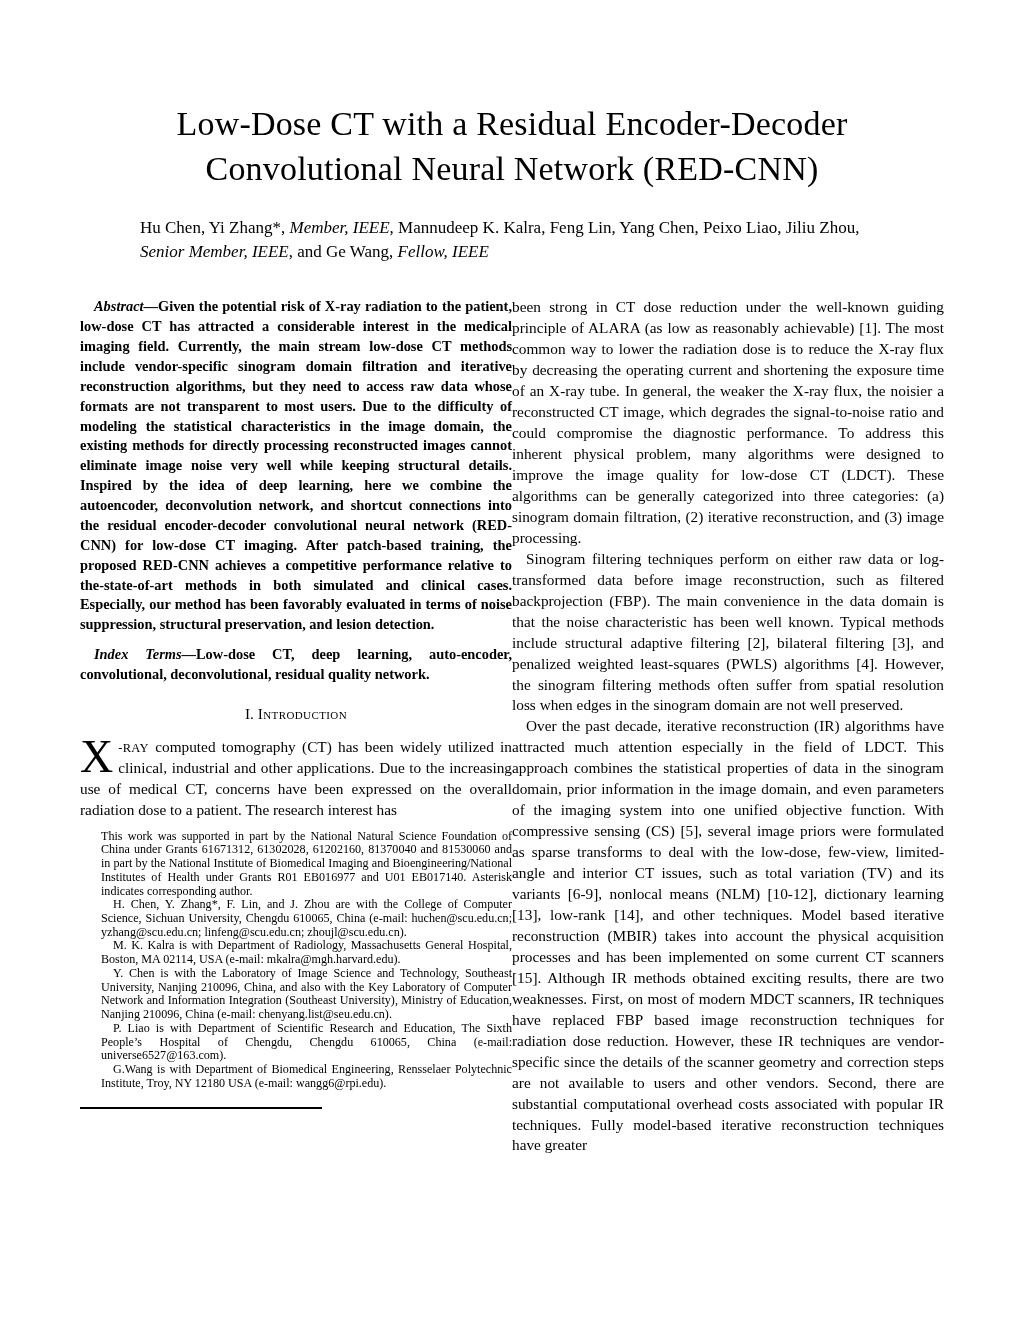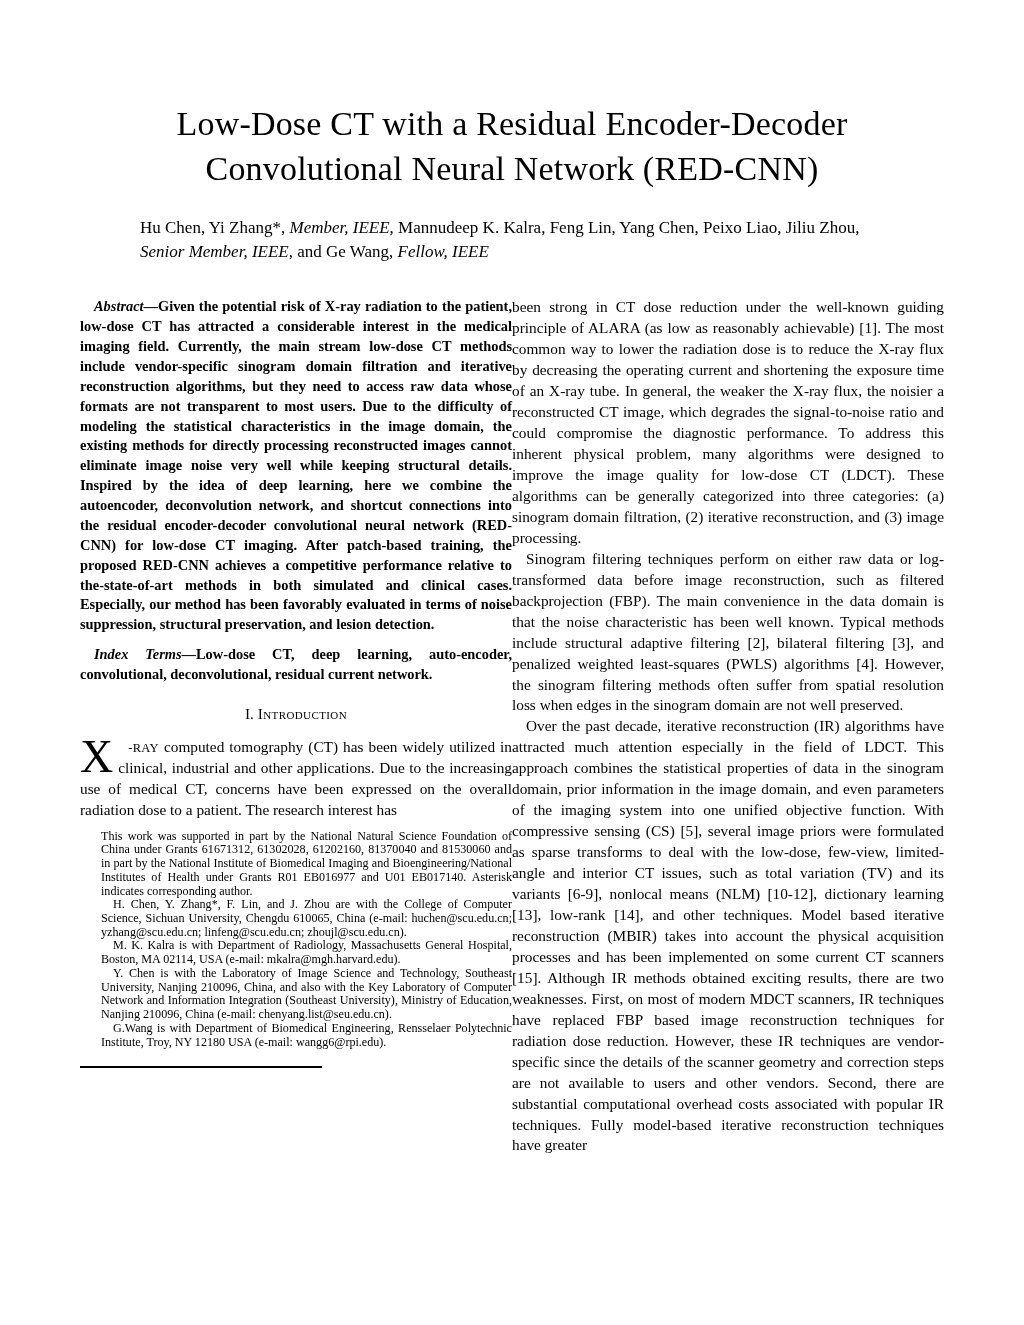--- a/index.html
+++ b/index.html
@@ -57,21 +57,21 @@
     text-indent: 0;
   }
   .section-heading .sc { font-variant: small-caps; letter-spacing: 0.4px; }
   .intro-para { text-indent: 0; }
   .dropcap {
     float: left;
     font-size: 46px;
     line-height: 34px;
     padding: 3px 5px 0 0;
   }
-  .raycaps { font-size: 0.82em; letter-spacing: 0.3px; margin-left: 10px; }
+  .raycaps { font-size: 0.82em; letter-spacing: 0.3px; }
   .footnotes {
     margin-top: 9px;
     font-size: 12.1px;
     line-height: 1.135;
   }
   .footnotes p { text-indent: 12px; text-align: justify; margin-left: 21px; }
   .footnotes p.first { text-indent: 0; }
   .footnote-rule {
     width: 242px;
     border-top: 2px solid #000;
@@ -90,31 +90,32 @@
   <div class="authors">
     <span>Hu Chen, Yi Zhang*, </span><span class="it">Member, IEEE</span><span>, Mannudeep K. Kalra, Feng Lin, Yang Chen, Peixo Liao, Jiliu Zhou, </span><span class="it">Senior Member, IEEE</span><span>, and Ge Wang, </span><span class="it">Fellow, IEEE</span>
   </div>
 
   <div class="columns">
 
     <div class="col left-col">
 
       <p class="abstract"><span class="lbl">Abstract</span><span>—Given the potential risk of X-ray radiation to the patient, low-dose CT has attracted a considerable interest in the medical imaging field. Currently, the main stream low-dose CT methods include vendor-specific sinogram domain filtration and iterative reconstruction algorithms, but they need to access raw data whose formats are not transparent to most users. Due to the difficulty of modeling the statistical characteristics in the image domain, the existing methods for directly processing reconstructed images cannot eliminate image noise very well while keeping structural details. Inspired by the idea of deep learning, here we combine the autoencoder, deconvolution network, and shortcut connections into the residual encoder-decoder convolutional neural network (RED-CNN) for low-dose CT imaging. After patch-based training, the proposed RED-CNN achieves a competitive performance relative to the-state-of-art methods in both simulated and clinical cases. Especially, our method has been favorably evaluated in terms of noise suppression, structural preservation, and lesion detection.</span></p>
 
-      <p class="index-terms"><span class="lbl">Index Terms</span><span>—Low-dose CT, deep learning, auto-encoder, convolutional, deconvolutional, residual current network.</span></p>
+      <p class="index-terms"><span class="lbl">Index Terms</span><span>—Low-dose CT, deep learning, auto-encoder, convolutional, deconvolutional, residual quality network.</span></p>
 
       <h2 class="section-heading"><span>I.</span>&nbsp;<span class="sc">Introduction</span></h2>
 
       <p class="intro-para"><span class="dropcap">X</span><span class="raycaps">-RAY</span><span> computed tomography (CT) has been widely utilized in clinical, industrial and other applications. Due to the increasing use of medical CT, concerns have been expressed on the overall radiation dose to a patient. The research interest has</span></p>
 
       <div class="footnotes">
         <p class="first">This work was supported in part by the National Natural Science Foundation of China under Grants 61671312, 61302028, 61202160, 81370040 and 81530060 and in part by the National Institute of Biomedical Imaging and Bioengineering/National Institutes of Health under Grants R01 EB016977 and U01 EB017140. Asterisk indicates corresponding author.</p>
         <p>H. Chen, Y. Zhang*, F. Lin, and J. Zhou are with the College of Computer Science, Sichuan University, Chengdu 610065, China (e-mail: huchen@scu.edu.cn; yzhang@scu.edu.cn; linfeng@scu.edu.cn; zhoujl@scu.edu.cn).</p>
         <p>M. K. Kalra is with Department of Radiology, Massachusetts General Hospital, Boston, MA 02114, USA (e-mail: mkalra@mgh.harvard.edu).</p>
         <p>Y. Chen is with the Laboratory of Image Science and Technology, Southeast University, Nanjing 210096, China, and also with the Key Laboratory of Computer Network and Information Integration (Southeast University), Ministry of Education, Nanjing 210096, China (e-mail: chenyang.list@seu.edu.cn).</p>
+        <p>P. Liao is with Department of Scientific Research and Education, The Sixth People’s Hospital of Chengdu, Chengdu 610065, China (e-mail: universe6527@163.com).</p>
         <p>G.Wang is with Department of Biomedical Engineering, Rensselaer Polytechnic Institute, Troy, NY 12180 USA (e-mail: wangg6@rpi.edu).</p>
       </div>
 
       <div class="footnote-rule"></div>
 
     </div>
 
     <div class="col right-col">
       <p class="noindent">been strong in CT dose reduction under the well-known guiding principle of ALARA (as low as reasonably achievable) [1]. The most common way to lower the radiation dose is to reduce the X-ray flux by decreasing the operating current and shortening the exposure time of an X-ray tube. In general, the weaker the X-ray flux, the noisier a reconstructed CT image, which degrades the signal-to-noise ratio and could compromise the diagnostic performance. To address this inherent physical problem, many algorithms were designed to improve the image quality for low-dose CT (LDCT). These algorithms can be generally categorized into three categories: (a) sinogram domain filtration, (2) iterative reconstruction, and (3) image processing.</p>
       <p>Sinogram filtering techniques perform on either raw data or log-transformed data before image reconstruction, such as filtered backprojection (FBP). The main convenience in the data domain is that the noise characteristic has been well known. Typical methods include structural adaptive filtering [2], bilateral filtering [3], and penalized weighted least-squares (PWLS) algorithms [4]. However, the sinogram filtering methods often suffer from spatial resolution loss when edges in the sinogram domain are not well preserved.</p>

